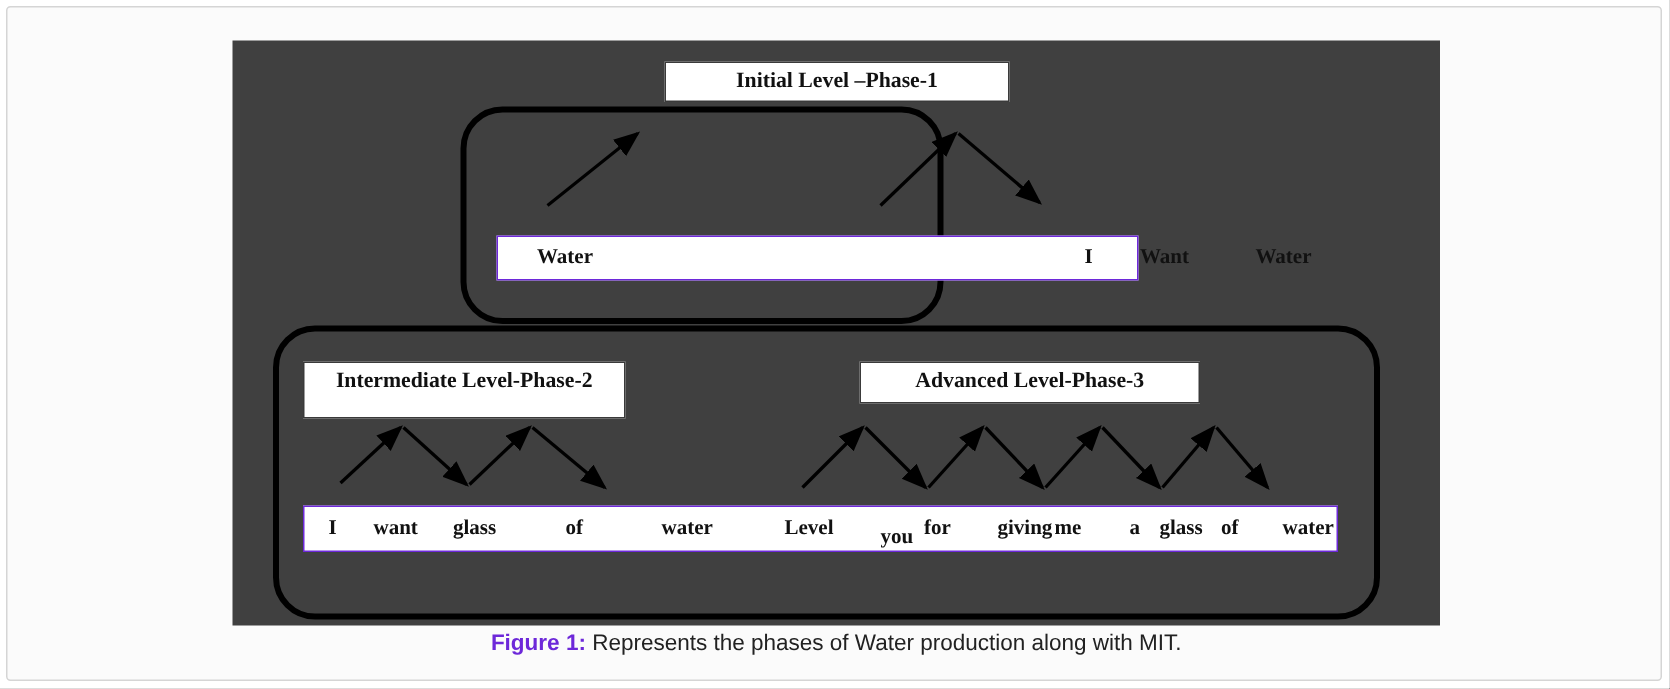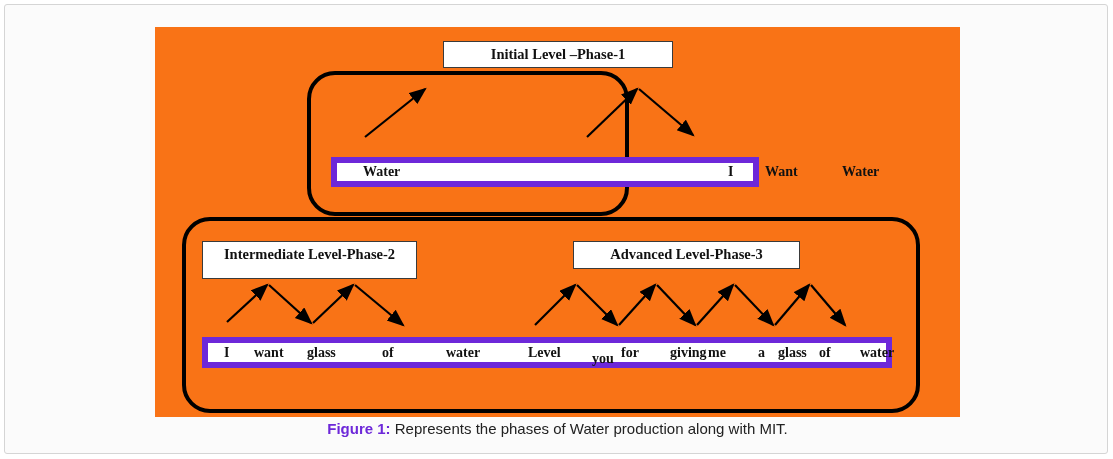--- a/index.html
+++ b/index.html
@@ -26,21 +26,21 @@
     border-radius: 3px;
     box-sizing: border-box;
     background: #fbfbfb;
   }
   .figure-area {
     position: absolute;
     left: 155px;
     top: 27px;
     width: 805px;
     height: 390px;
-    background: #f97316;
+    background: #404040;
     box-sizing: border-box;
   }
   
   .label-box {
     position: absolute;
     border: 1px solid #3a3a3a;
     background: #ffffff;
     font-family: "Liberation Serif", serif;
     font-weight: bold;
     font-size: 14.5px;
@@ -61,21 +61,21 @@
     border-radius: 28px;
     box-sizing: border-box;
     background: transparent;
   }
   #group-phase1 { left: 152px; top: 44px; width: 322px; height: 145px; }
   #group-phase23 { left: 27px; top: 190px; width: 738px; height: 196px; }
 
   
   .text-strip {
     position: absolute;
-    border: 6px solid #6d28d9;
+    border: 1px solid #6d28d9;
     background: #ffffff;
     box-sizing: border-box;
     font-family: "Liberation Serif", serif;
     font-weight: bold;
     font-size: 14px;
     color: #111111;
     display: flex;
     align-items: center;
     white-space: nowrap;
   }

